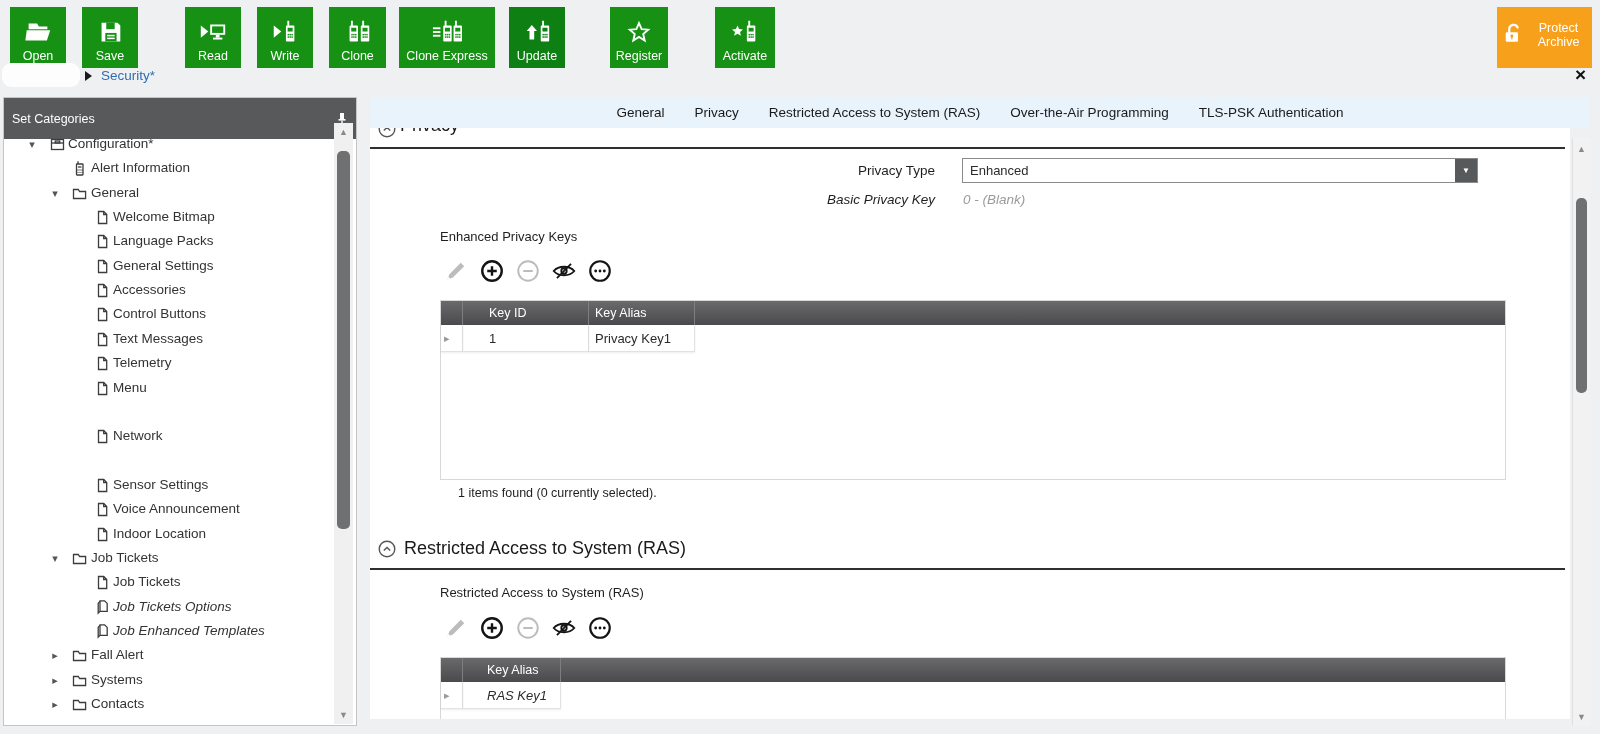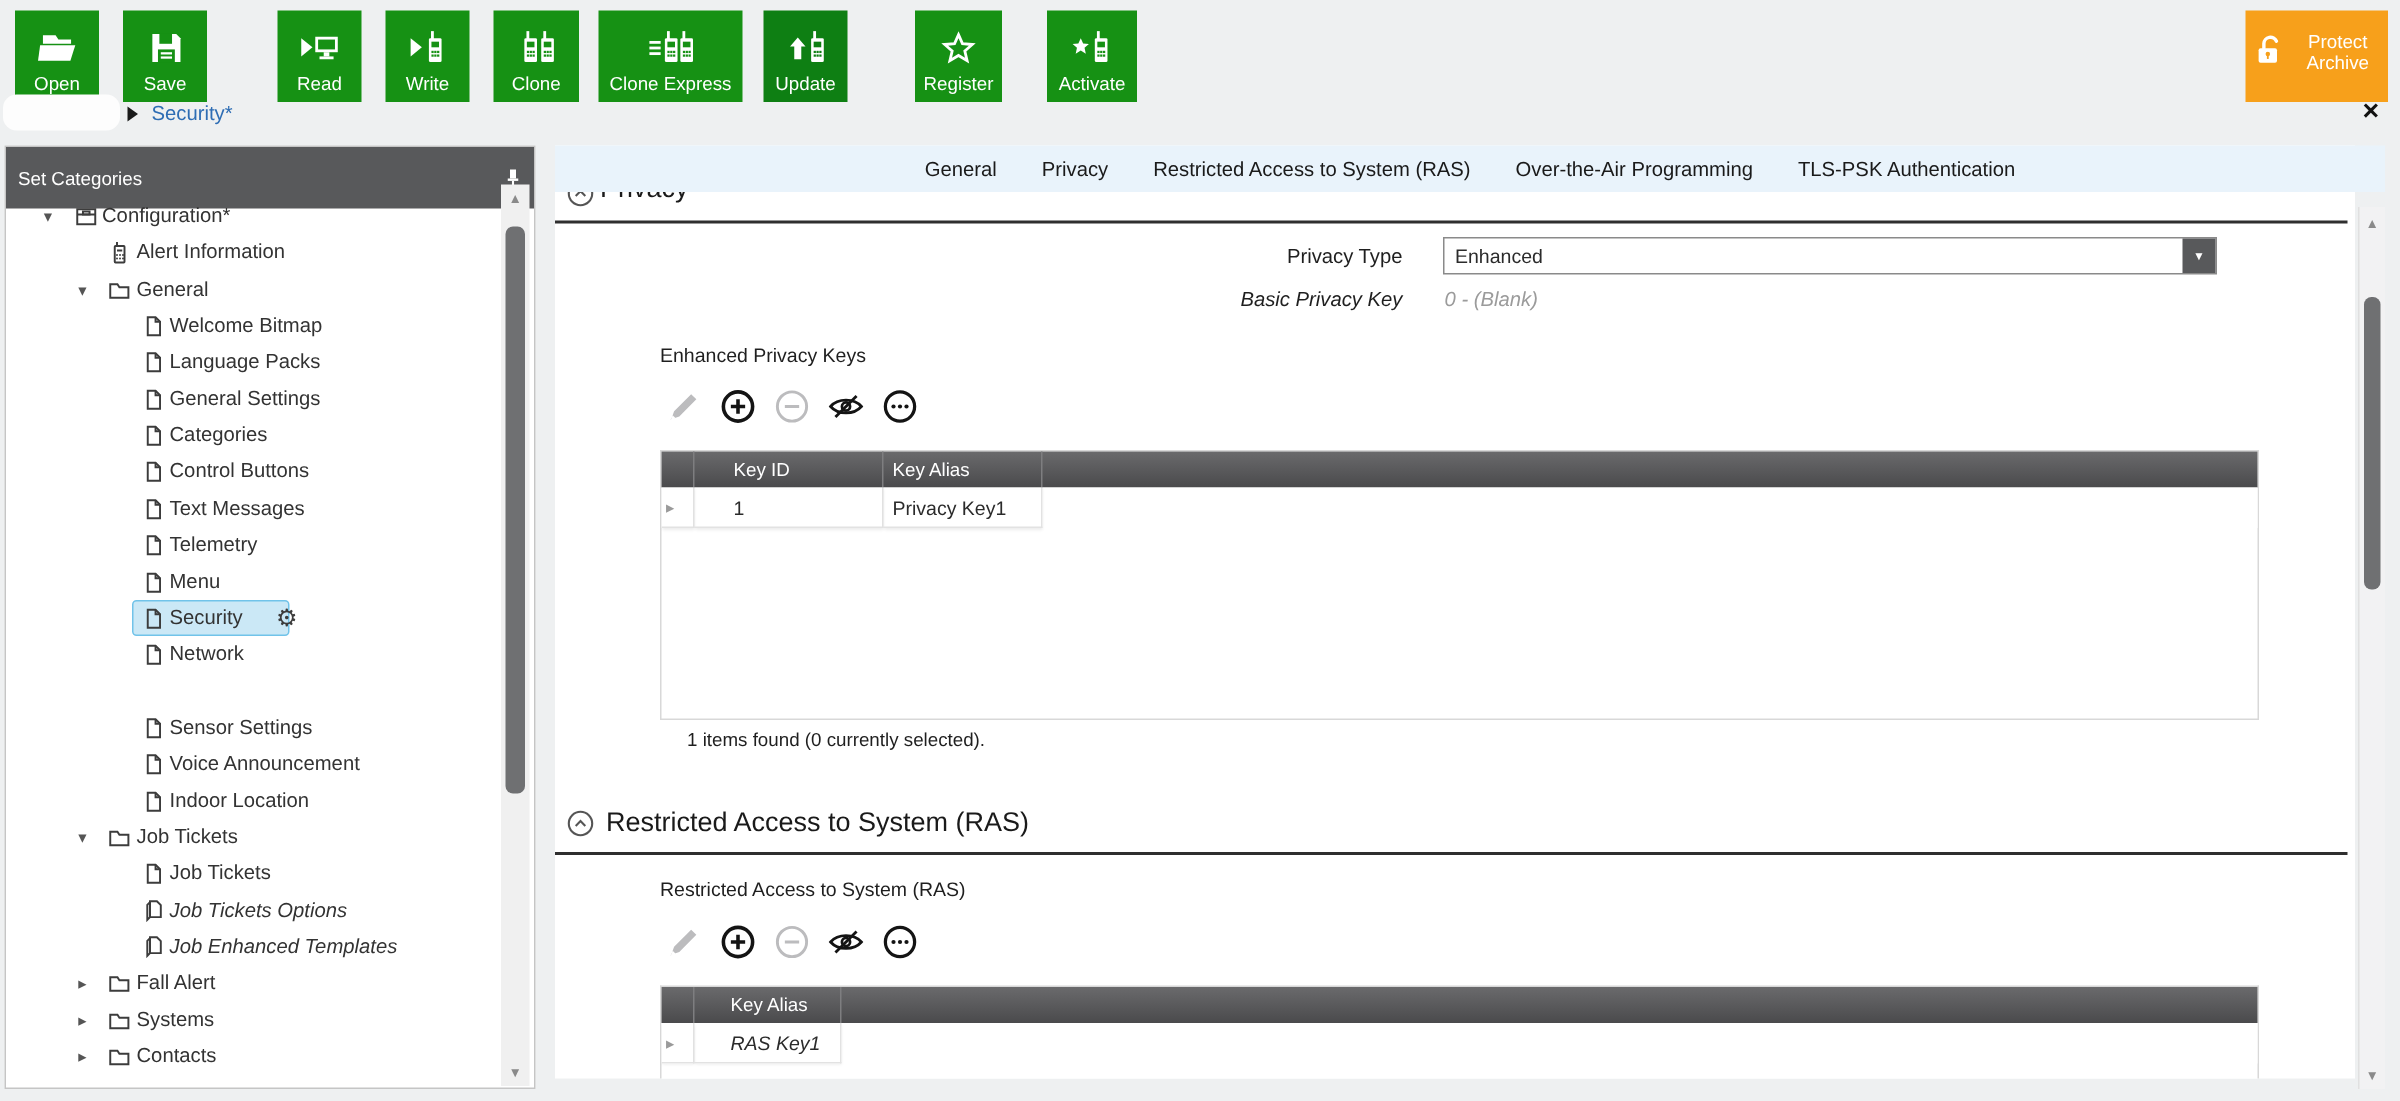--- a/index.html
+++ b/index.html
@@ -211,21 +211,21 @@
       <span>Update</span>
     </button>
     <button class="toolbar-btn" style="left: 610px; width: 58px; background: rgb(22, 145, 20);">
       <span class="tb-icon">
         <svg width="30" height="28" viewBox="0 0 32 28">
           <path d="M16 4.5 l2.8 6.4 7 .6 -5.3 4.6 1.6 6.9 -6.1 -3.7 -6.1 3.7 1.6 -6.9 -5.3 -4.6 7 -.6 Z" fill="none" stroke="#fff" stroke-width="2"></path>
         </svg>
       </span>
       <span>Register</span>
     </button>
-    <button class="toolbar-btn" style="left: 698px; width: 60px; background: rgb(22, 145, 20);">
+    <button class="toolbar-btn" style="left: 715px; width: 60px; background: rgb(22, 145, 20);">
       <span class="tb-icon">
         <svg width="30" height="28" viewBox="0 0 32 28">
           <path d="M8 7 l1.7 3.8 4.1.4 -3.1 2.7 .9 4.1 -3.6 -2.2 -3.6 2.2 .9 -4.1 -3.1 -2.7 4.1 -.4 Z" fill="#fff"></path>
           <rect x="18" y="7" width="9" height="17" rx="1" fill="#fff"></rect>
           <rect x="19.5" y="2" width="2" height="6" fill="#fff"></rect>
           <rect x="19.8" y="9.5" width="5.4" height="4" fill="#169114"></rect>
           <rect x="19.8" y="16" width="1.6" height="1.6" fill="#169114"></rect>
           <rect x="21.8" y="16" width="1.6" height="1.6" fill="#169114"></rect>
           <rect x="23.8" y="16" width="1.6" height="1.6" fill="#169114"></rect>
           <rect x="19.8" y="18.6" width="1.6" height="1.6" fill="#169114"></rect>
@@ -324,21 +324,21 @@
         </span>
         <span class="t-label" style="left: 108px;">General Settings</span>
       </div>
       <div class="tree-row" style="top: 156px; left: 0px; right: 0px;">
         <span class="t-icon" style="left: 89px;">
           <svg width="17" height="17" viewBox="0 0 17 17">
             <path d="M4.5 2.5 h5.2 l3 3 v9 h-8.2 Z" fill="none" stroke="#3c3c3c" stroke-width="1.3"></path>
             <path d="M9.7 2.5 v3 h3" fill="none" stroke="#3c3c3c" stroke-width="1.3"></path>
           </svg>
         </span>
-        <span class="t-label" style="left: 108px;">Categories</span>
+        <span class="t-label" style="left: 108px;">Accessories</span>
       </div>
       <div class="tree-row" style="top: 180px; left: 0px; right: 0px;">
         <span class="t-icon" style="left: 89px;">
           <svg width="17" height="17" viewBox="0 0 17 17">
             <path d="M4.5 2.5 h5.2 l3 3 v9 h-8.2 Z" fill="none" stroke="#3c3c3c" stroke-width="1.3"></path>
             <path d="M9.7 2.5 v3 h3" fill="none" stroke="#3c3c3c" stroke-width="1.3"></path>
           </svg>
         </span>
         <span class="t-label" style="left: 108px;">Control Buttons</span>
       </div>
@@ -361,31 +361,20 @@
         <span class="t-label" style="left: 108px;">Telemetry</span>
       </div>
       <div class="tree-row" style="top: 254px; left: 0px; right: 0px;">
         <span class="t-icon" style="left: 89px;">
           <svg width="17" height="17" viewBox="0 0 17 17">
             <path d="M4.5 2.5 h5.2 l3 3 v9 h-8.2 Z" fill="none" stroke="#3c3c3c" stroke-width="1.3"></path>
             <path d="M9.7 2.5 v3 h3" fill="none" stroke="#3c3c3c" stroke-width="1.3"></path>
           </svg>
         </span>
         <span class="t-label" style="left: 108px;">Menu</span>
-      </div>
-      <div class="tree-row selected" style="top: 278px; left: 0px; right: 0px;">
-        <div class="sel-box" style="left: 83px; width: 105px;"></div>
-        <span class="t-icon" style="left: 89px;">
-          <svg width="17" height="17" viewBox="0 0 17 17">
-            <path d="M4.5 2.5 h5.2 l3 3 v9 h-8.2 Z" fill="none" stroke="#3c3c3c" stroke-width="1.3"></path>
-            <path d="M9.7 2.5 v3 h3" fill="none" stroke="#3c3c3c" stroke-width="1.3"></path>
-          </svg>
-        </span>
-        <span class="t-label" style="left: 108px;">Security</span>
-        <span class="gear-glyph" style="position: absolute; left: 170px;">⚙</span>
       </div>
       <div class="tree-row" style="top: 302px; left: 0px; right: 0px;">
         <span class="t-icon" style="left: 89px;">
           <svg width="17" height="17" viewBox="0 0 17 17">
             <path d="M4.5 2.5 h5.2 l3 3 v9 h-8.2 Z" fill="none" stroke="#3c3c3c" stroke-width="1.3"></path>
             <path d="M9.7 2.5 v3 h3" fill="none" stroke="#3c3c3c" stroke-width="1.3"></path>
           </svg>
         </span>
         <span class="t-label" style="left: 108px;">Network</span>
       </div>

